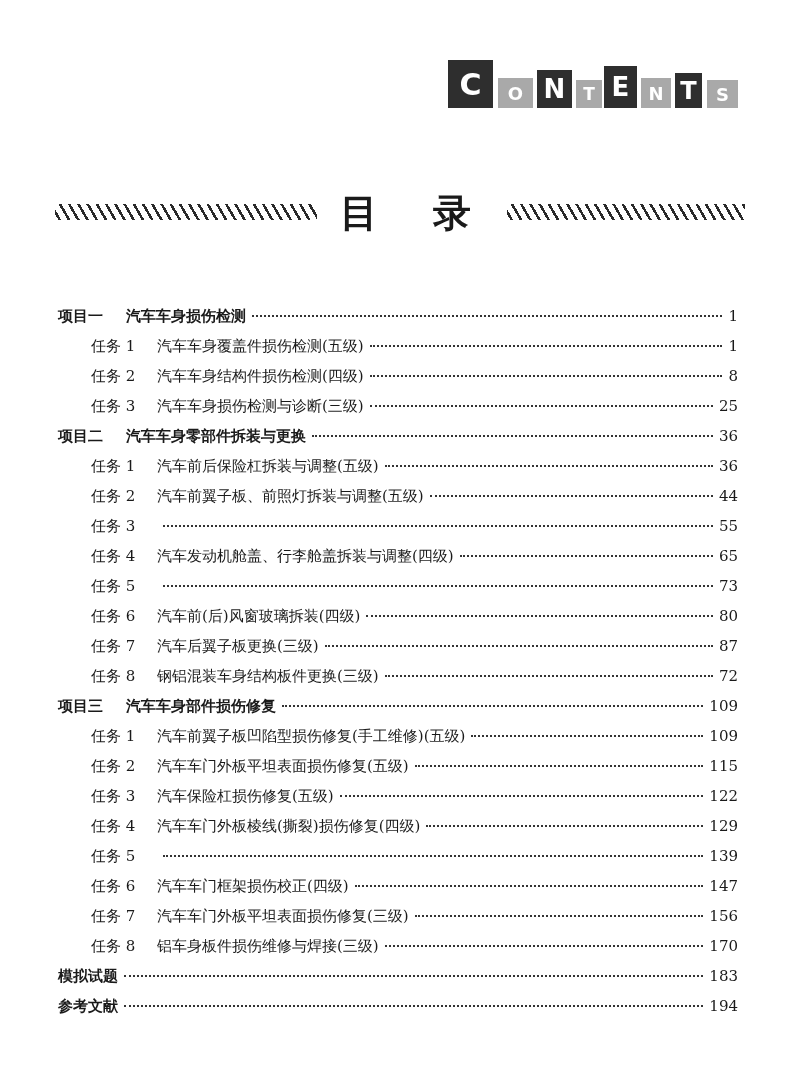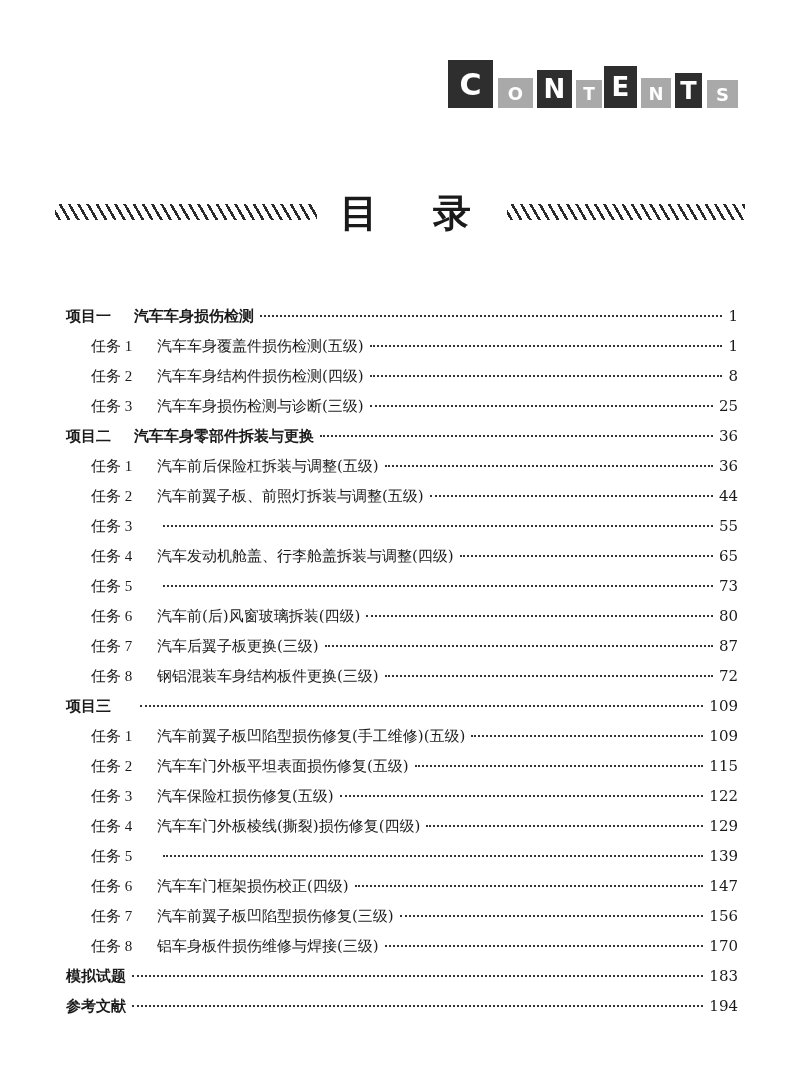--- a/index.html
+++ b/index.html
@@ -13,25 +13,25 @@
   .lb.dark { background:#2e2e2e; }
   .lb.gray { background:#a9a9a9; }
   .title-row { position:absolute; left:55px; top:190px; width:690px; height:45px; }
   .hatch { position:absolute; top:14px; height:16px;
     background: repeating-linear-gradient(60deg, transparent 0 3px, #2a2a2a 3px 5.5px, transparent 5.5px 8px);
   }
   .title-char { position:absolute; top:0; font-size:38px; font-weight:bold; line-height:45px;
     font-family:"DejaVu Serif","Liberation Serif",serif; }
   .toc { position:absolute; left:58px; top:301px; width:680px; }
   .row { display:flex; align-items:baseline; height:30px; line-height:30px; font-size:15px; }
-  .row.project { font-weight:bold; font-family:"DejaVu Sans","Liberation Sans",sans-serif;margin-left:8px; }
+  .row.project { font-weight:bold; font-family:"DejaVu Sans","Liberation Sans",sans-serif; }
   .row.task { padding-left:33px; }
   .num { white-space:nowrap; }
   .row.project .num { width:68px; }
-  .row.task .num { width:66px;font-family:Liberation Serif, serif; }
+  .row.task .num { width:66px; }
   .label { white-space:nowrap; }
   .dots { flex:1; margin:0 6px; border-bottom:2px dotted #333; height:0; position:relative; top:-4px; }
   .page { white-space:nowrap; font-weight:normal; font-family:"DejaVu Serif","Liberation Serif",serif; }
 </style>
 </head>
 <body>
 
 <div class="logo" id="logo">
     <div class="lb dark" style="left: 448px; top: 60px; width: 45px; height: 48px; font-size: 30px;">C</div>
     <div class="lb gray" style="left: 498px; top: 78px; width: 35px; height: 30px; font-size: 18px;">O</div>
@@ -122,20 +122,21 @@
       <span class="page">87</span>
     </div>
     <div class="row task">
       <span class="num">任务 8</span>
       <span class="label">钢铝混装车身结构板件更换(三级)</span>
       <span class="dots"></span>
       <span class="page">72</span>
     </div>
     <div class="row project">
       <span class="num">项目三</span>
+      <span class="label">汽车车身部件损伤修复</span>
       <span class="dots"></span>
       <span class="page">109</span>
     </div>
     <div class="row task">
       <span class="num">任务 1</span>
       <span class="label">汽车前翼子板凹陷型损伤修复(手工维修)(五级)</span>
       <span class="dots"></span>
       <span class="page">109</span>
     </div>
     <div class="row task">
@@ -162,21 +163,21 @@
       <span class="page">139</span>
     </div>
     <div class="row task">
       <span class="num">任务 6</span>
       <span class="label">汽车车门框架损伤校正(四级)</span>
       <span class="dots"></span>
       <span class="page">147</span>
     </div>
     <div class="row task">
       <span class="num">任务 7</span>
-      <span class="label">汽车前翼子板凹陷型损伤修复(三级)</span>
+      <span class="label">汽车车门外板平坦表面损伤修复(三级)</span>
       <span class="dots"></span>
       <span class="page">156</span>
     </div>
     <div class="row task">
       <span class="num">任务 8</span>
       <span class="label">铝车身板件损伤维修与焊接(三级)</span>
       <span class="dots"></span>
       <span class="page">170</span>
     </div>
     <div class="row project">

